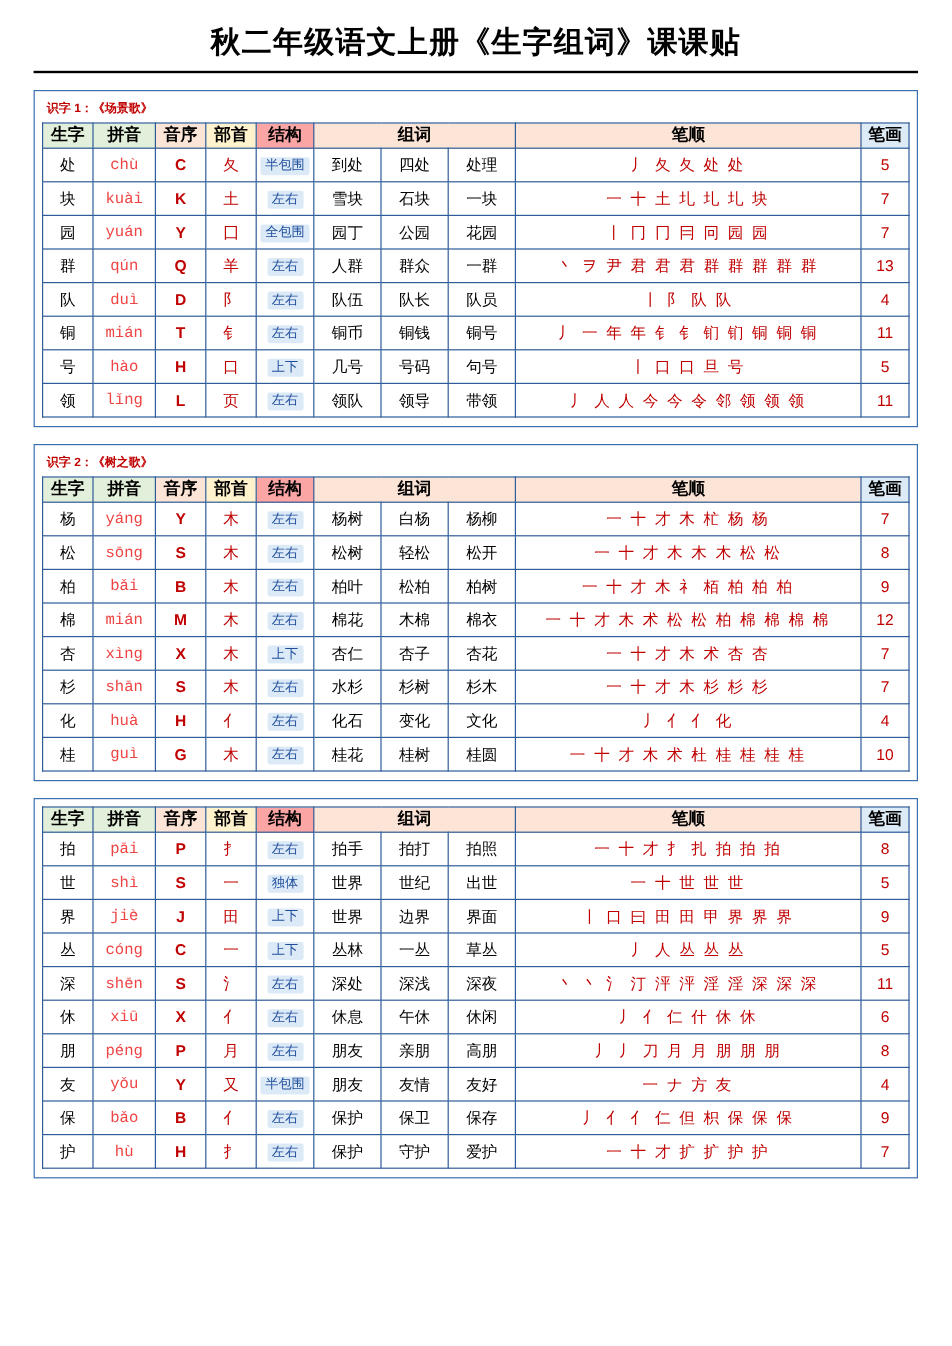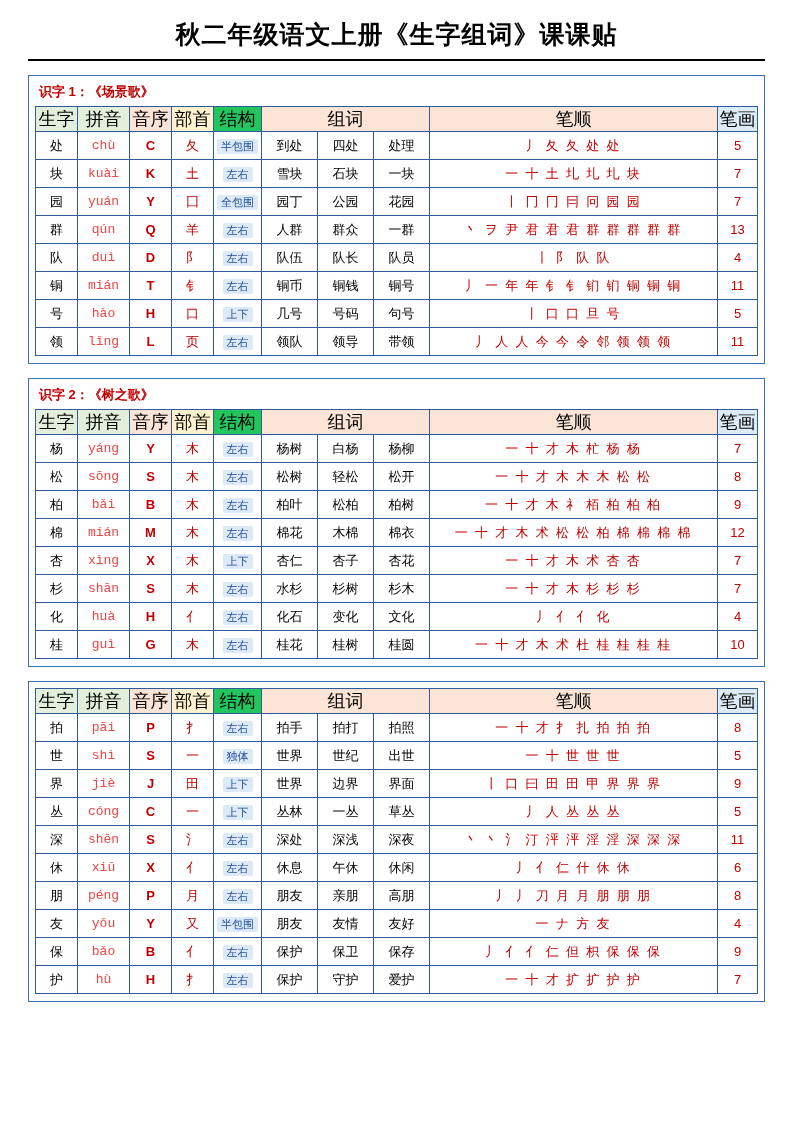--- a/index.html
+++ b/index.html
@@ -34,50 +34,50 @@
     border-bottom: 2px solid #000;
     margin: 0 0 14px 0;
   }
   .section {
     border: 1px solid #3a6fb0;
     margin-bottom: 14px;
     padding: 6px 6px 7px 6px;
     box-sizing: border-box;
   }
   .section-head {
-    font-size: 13px;
+    font-size: 10px;
     font-weight: bold;
     color: #c00000;
     padding: 1px 2px 5px 4px;
     font-family: "Liberation Sans", sans-serif;
   }
   table.zi {
     border-collapse: collapse;
     width: 100%;
     table-layout: fixed;
   }
   table.zi th, table.zi td {
     border: 1px solid #2f5c99;
     text-align: center;
     vertical-align: middle;
     padding: 0;
     height: 27px;
     font-size: 13px;
   }
   table.zi th {
-    font-size: 18px;
-    font-weight: normal;
+    font-size: 14px;
+    font-weight: bold;
     color: #000;
     height: 20px;
   }
   th.h-sheng { background: #e2efda; }
   th.h-pin   { background: #e2efda; }
   th.h-yin   { background: #fce4d6; }
   th.h-bu    { background: #fff2cc; }
-  th.h-jie   { background: #22c55e; }
+  th.h-jie   { background: #fca5a5; }
   th.h-zu    { background: #fce4d6; }
   th.h-bs    { background: #fce4d6; }
   th.h-bh    { background: #ddebf7; }
 
   td.sheng {
     font-family: "Liberation Serif", serif;
     font-size: 15px;
     color: #000;
   }
   td.pin {

